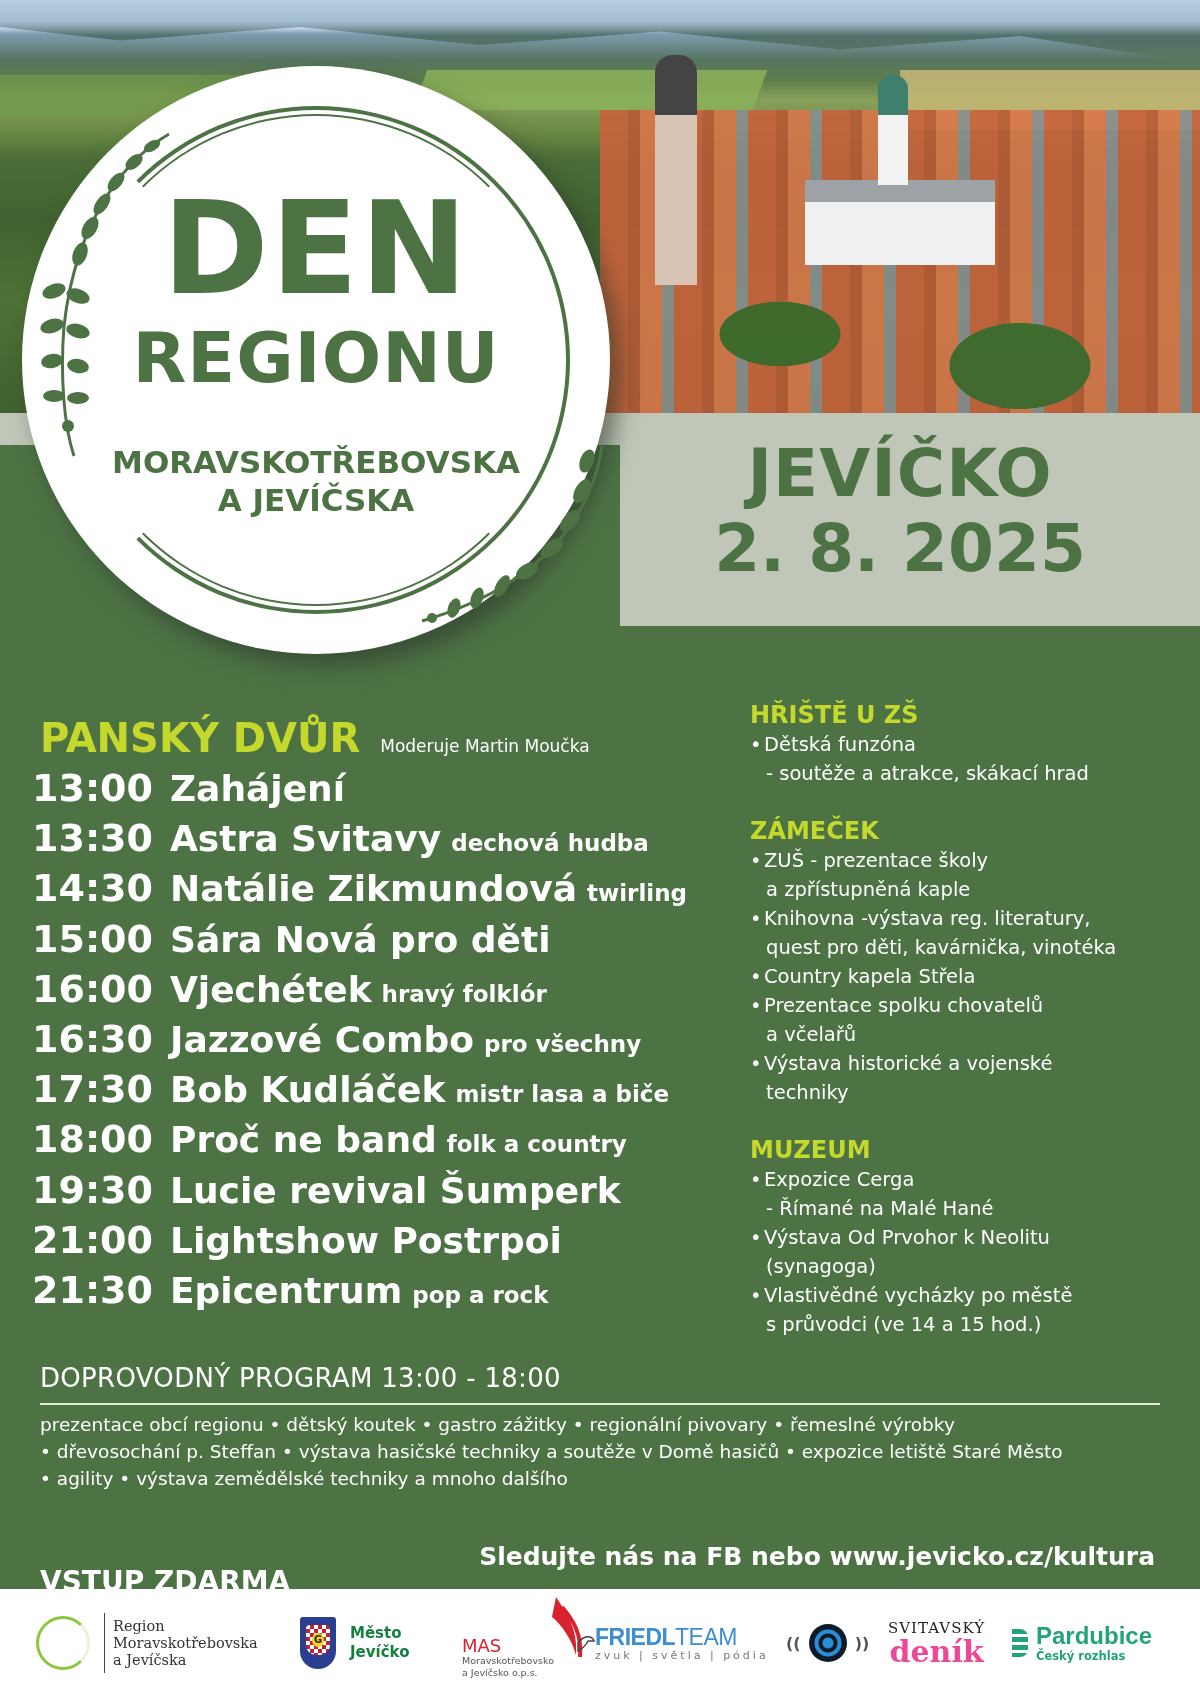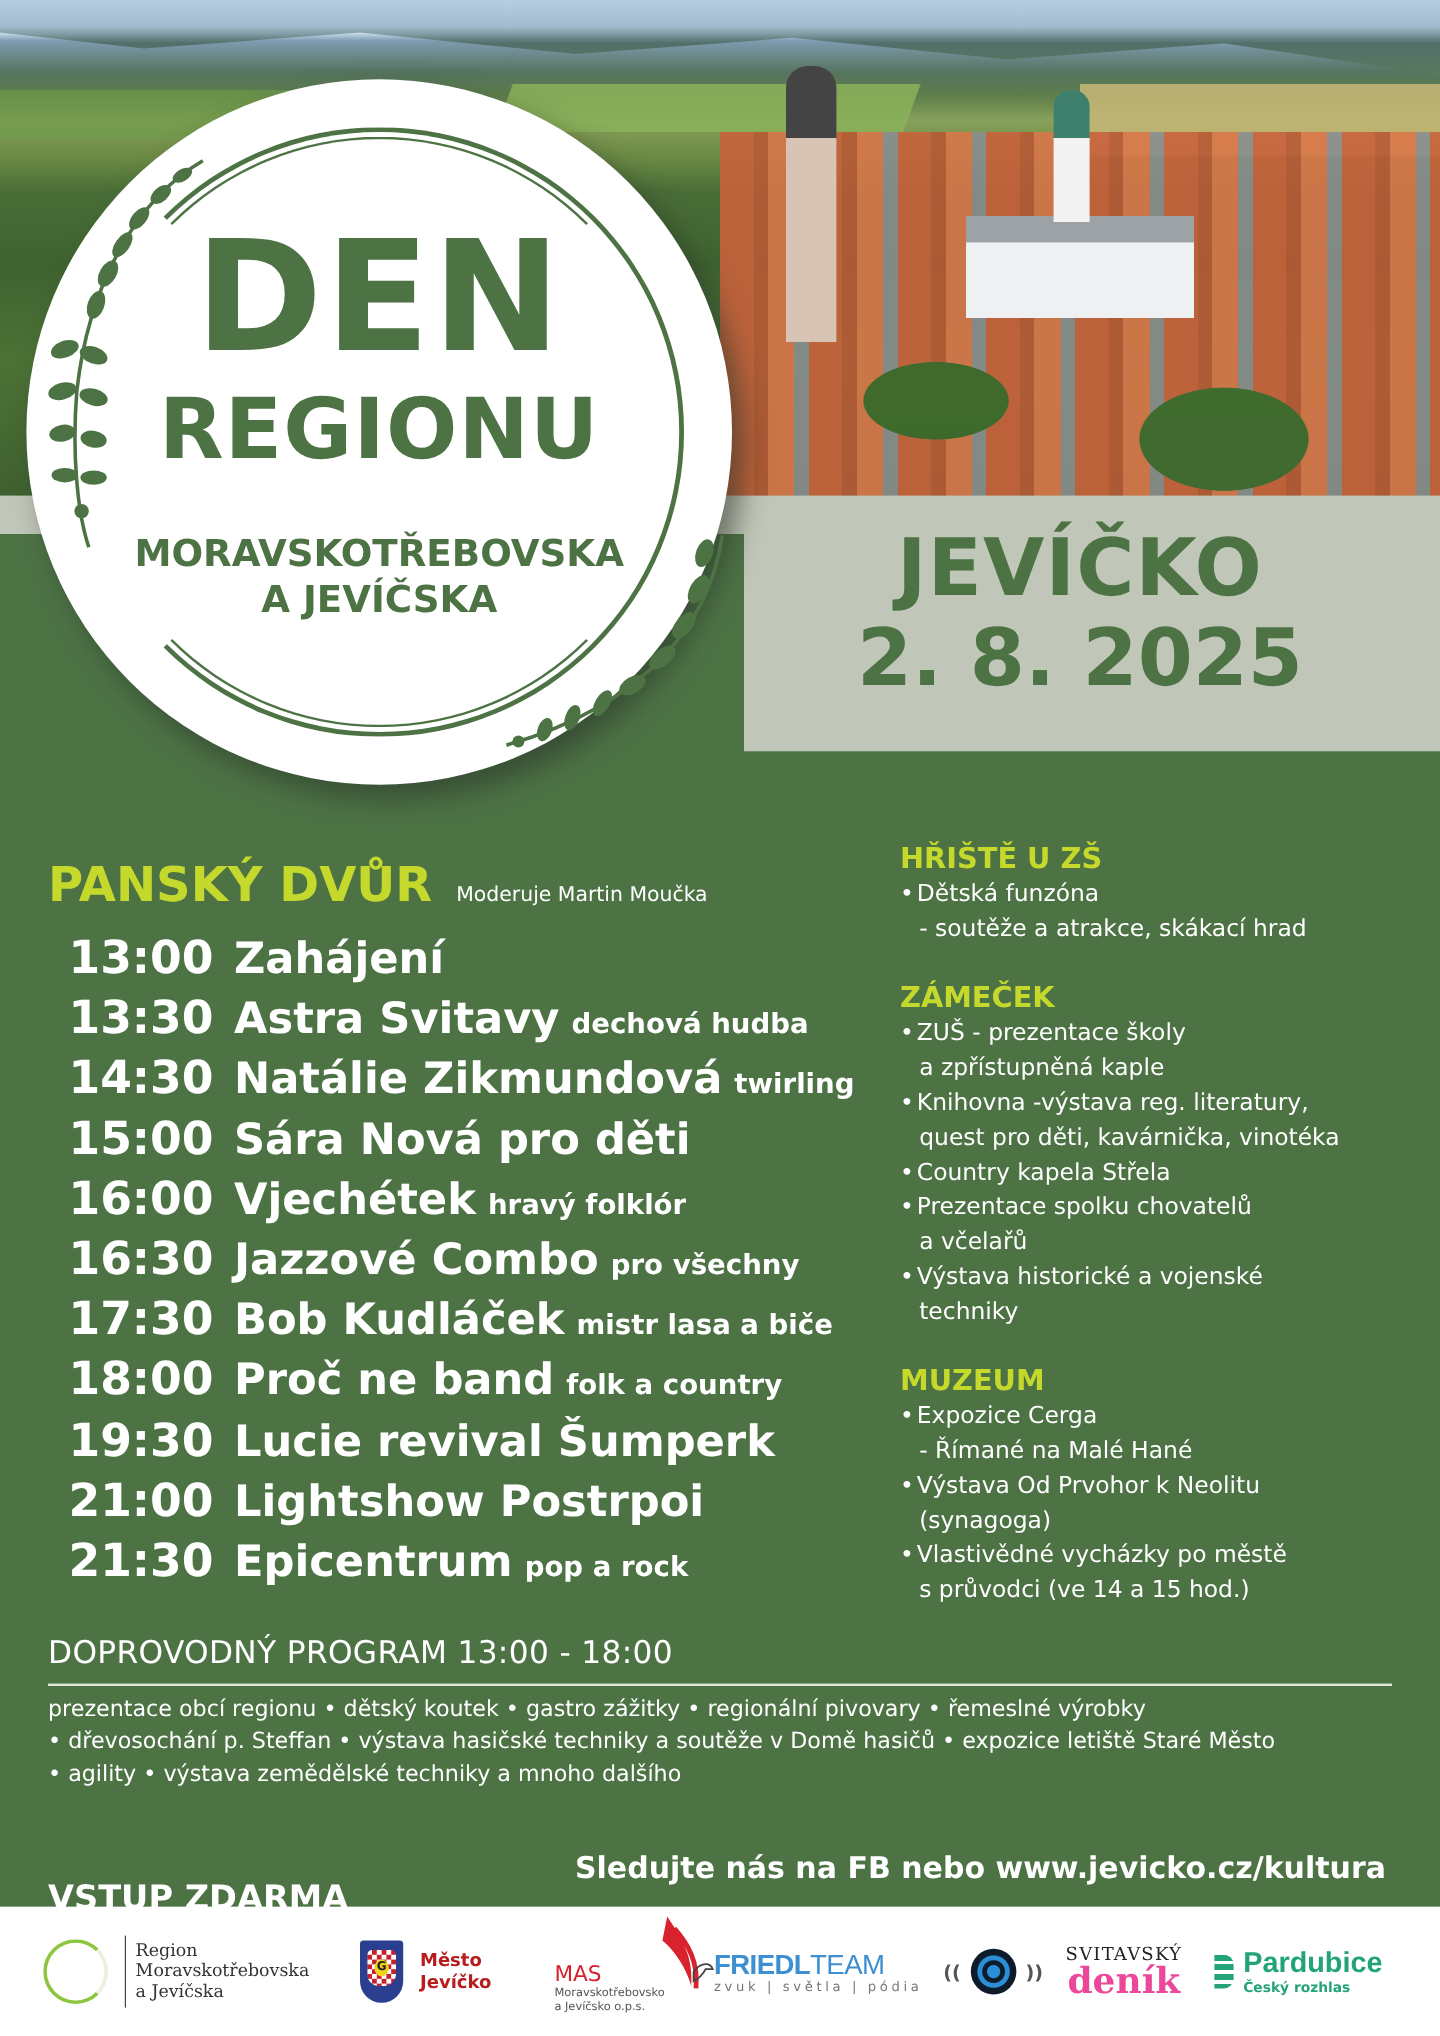--- a/index.html
+++ b/index.html
@@ -91,21 +91,21 @@
     }
     .t-den { top: 118px; font-size: 128px; line-height: 130px; letter-spacing: 2px; }
     .t-region { top: 250px; font-size: 70px; line-height: 84px; letter-spacing: 1px; }
     .t-sub1 { top: 378px; font-size: 31px; line-height: 36px; }
     .t-sub2 { top: 416px; font-size: 31px; line-height: 36px; }
 
     
     .venue-head { position: absolute; left: 40px; top: 714px; display: flex; align-items: baseline; }
     .venue-title { color: #c5d92d; font-weight: bold; font-size: 40px; line-height: 48px; }
     .venue-mod { color: #ffffff; font-size: 17px; margin-left: 20px; }
-    .schedule { position: absolute; left: 57px; top: 766px; width: 660px; margin-top: 10px; }
+    .schedule { position: absolute; left: 32px; top: 766px; width: 660px; }
     .srow { display: flex; align-items: baseline; height: 50.2px; color: #ffffff; }
     .stime { width: 138px; font-size: 38px; font-weight: bold; }
     .sname { font-size: 36px; font-weight: bold; white-space: nowrap; }
     .sdesc { font-size: 23px; font-weight: bold; margin-left: 10px; white-space: nowrap; }
 
     
     .side { position: absolute; left: 750px; top: 700px; width: 440px; color: #ffffff; }
     .side-sec { margin-bottom: 28px; }
     .side-h { color: #c5d92d; font-weight: bold; font-size: 24px; line-height: 30px; }
     .side-li { font-size: 19.5px; font-weight: normal; line-height: 29px; white-space: nowrap; }
@@ -124,21 +124,21 @@
 
     .logos { position: absolute; left: 0; top: 1589px; width: 1200px; height: 108px; background: #ffffff; }
     .logo { position: absolute; top: 0; height: 108px; display: flex; align-items: center; }
     .lg-ring { width: 54px; height: 54px; border-radius: 50%; border: 3px solid #8cc63f; border-right-color: #e8f2dc; }
     .lg-divider { width: 1px; height: 60px; background: #444; margin: 0 8px 0 14px; }
     .lg-region-text { font-family: "DejaVu Serif", serif; font-size: 14.5px; line-height: 17px; color: #333; }
     .coa { width: 36px; height: 52px; background: #2a3f8f; border-radius: 3px 3px 18px 18px; position: relative; }
     .coa::before { content: ""; position: absolute; left: 6px; top: 8px; width: 24px; height: 30px;
       background: repeating-conic-gradient(#c7202f 0 25%, #ffffff 0 50%) 0 0 / 8px 8px; border-radius: 4px 4px 10px 10px; }
     .coa::after { content: "G"; position: absolute; left: 12px; top: 16px; width: 12px; height: 14px; background: #f2d21b; color: #222; font-size: 10px; font-weight: bold; text-align: center; line-height: 14px; border-radius: 50%; }
-    .mesto { font-size: 15px; font-weight: bold; color: #b91c1c; line-height: 19px; margin-left: 14px; }
+    .mesto { font-size: 15px; font-weight: bold; color: #15803d; line-height: 19px; margin-left: 14px; }
     .mas-text { font-size: 18px; color: #d8222e; line-height: 18px; }
     .mas-sub { font-size: 9.5px; color: #555; line-height: 12px; }
     .friedl { font-family: "Liberation Sans", sans-serif; font-weight: bold; font-size: 23px; color: #3d8fd1; letter-spacing: -0.5px; line-height: 24px; }
     .friedl .light { font-weight: normal; }
     .friedl-sub { font-size: 11px; color: #777; letter-spacing: 3px; }
     .speaker { width: 38px; height: 38px; border-radius: 50%; background: radial-gradient(circle, #2a8fd6 0 5px, #0e1b2b 6px 9px, #2a8fd6 10px 13px, #0e1b2b 14px 19px); margin: 0 8px; }
     .waves { color: #555; font-size: 16px; font-weight: bold; }
     .denik-top { font-family: "DejaVu Serif", serif; font-size: 15px; color: #222; letter-spacing: 1px; }
     .denik-main { font-family: "DejaVu Serif", serif; font-weight: bold; font-size: 30px; color: #ec4899; line-height: 30px; }
     .rozhlas-mark { width: 16px; height: 28px; margin-right: 8px;

